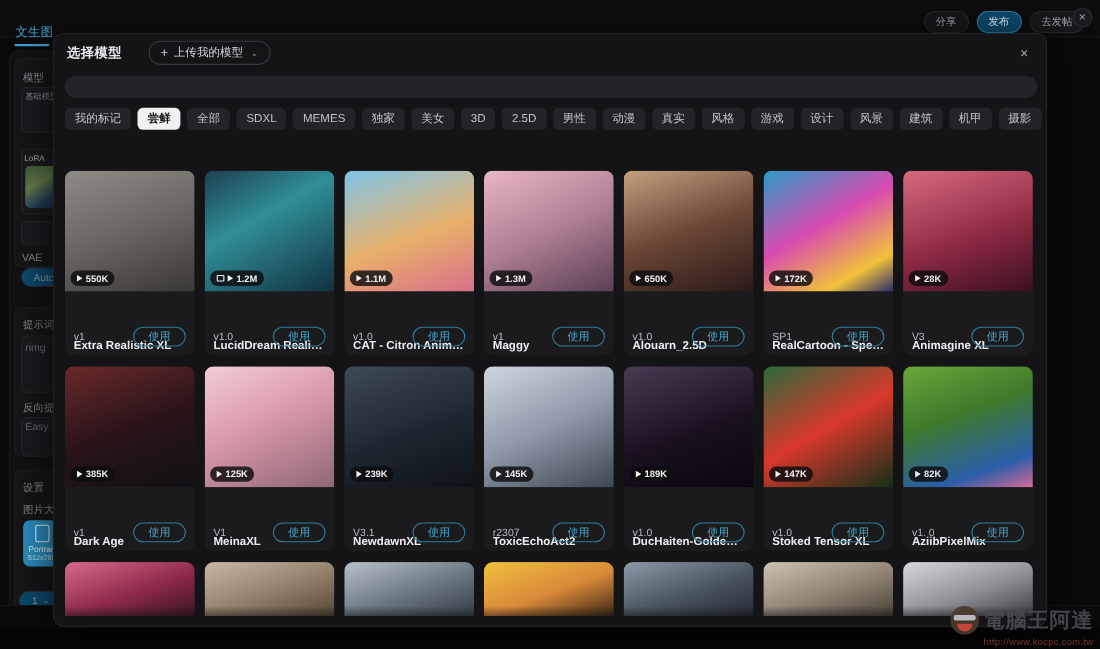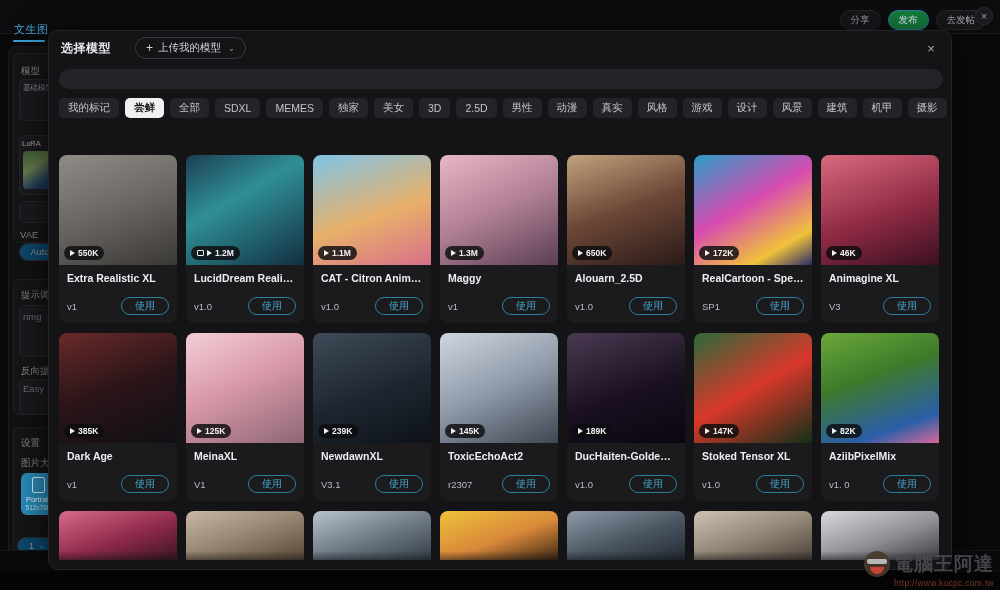--- a/index.html
+++ b/index.html
@@ -60,21 +60,21 @@
     border-radius: 2px; margin-bottom: 2px;
   }
   .bg-blue-tile .bt-sub { color: #bfe2f2; font-size: 6.5px; }
 
   .bg-rightbtns { position: absolute; right: 14px; top: 10px; display: flex; gap: 7px; }
   .bg-rbtn {
     height: 20px; border-radius: 10px; background: #17171a;
     border: 1px solid #26262b; display: flex; align-items: center;
     padding: 0 10px; font-size: 9.5px; color: #a0a0a8;
   }
-  .bg-rbtn.accent { background: #15803d; border-color: #2a7fa6; color: #dff0f8; }
+  .bg-rbtn.accent { background: #0c4a6e; border-color: #2a7fa6; color: #dff0f8; }
 
   .bg-statusbar {
     position: absolute; left: 0; bottom: 18px; width: 1000px; height: 22px;
     border-top: 1px solid #16161a; background: #0b0b0d;
     display: flex; align-items: center; padding-left: 118px;
     font-size: 10px; color: #6d6d75; gap: 4px;
   }
   .coin { color: #3fa2d6; }
   .status-link { color: #3c9fd6; }
   .status-div {
@@ -162,21 +162,21 @@
   .badge .play {
     width: 0; height: 0; border-left: 5px solid #f2f2f5;
     border-top: 3.2px solid transparent; border-bottom: 3.2px solid transparent;
   }
   .badge .img-ico {
     width: 7px; height: 6px; border: 1px solid #f2f2f5; border-radius: 1px;
   }
   .card-body { padding: 7px 8px 0 8px; }
   .card-title {
     font-size: 10.5px; color: #ededf2; font-weight: bold;
-    white-space: nowrap; overflow: hidden; text-overflow: ellipsis;
+    white-space: nowrap; overflow: hidden; text-overflow: ellipsis; margin-top: 36px;
   }
   .card-foot {
     position: absolute; left: 8px; right: 8px; bottom: 8px;
     display: flex; align-items: center; justify-content: space-between;
   }
   .card-ver { font-size: 9.5px; color: #b9b9c1; }
   .use-btn {
     height: 18px; min-width: 48px; border: 1px solid #2d7f9e;
     border-radius: 9px; background: transparent; color: #47a8cf;
     font-size: 10px; display: flex; align-items: center; justify-content: center;
@@ -414,21 +414,21 @@
         <div class="card-foot">
           <div class="card-ver">SP1</div>
           <div class="use-btn">使用</div>
         </div>
       </div>
       <div class="card">
         <div class="thumb">
           <div class="thumb-art" style="background: linear-gradient(160deg, rgb(216, 106, 126), rgb(143, 42, 68) 55%, rgb(58, 16, 32));"></div>
           <div class="badge">
             <span class="play"></span>
-            <span>46K</span>
+            <span>28K</span>
           </div>
         </div>
         <div class="card-body">
           <div class="card-title">Animagine XL</div>
         </div>
         <div class="card-foot">
           <div class="card-ver">V3</div>
           <div class="use-btn">使用</div>
         </div>
       </div>

